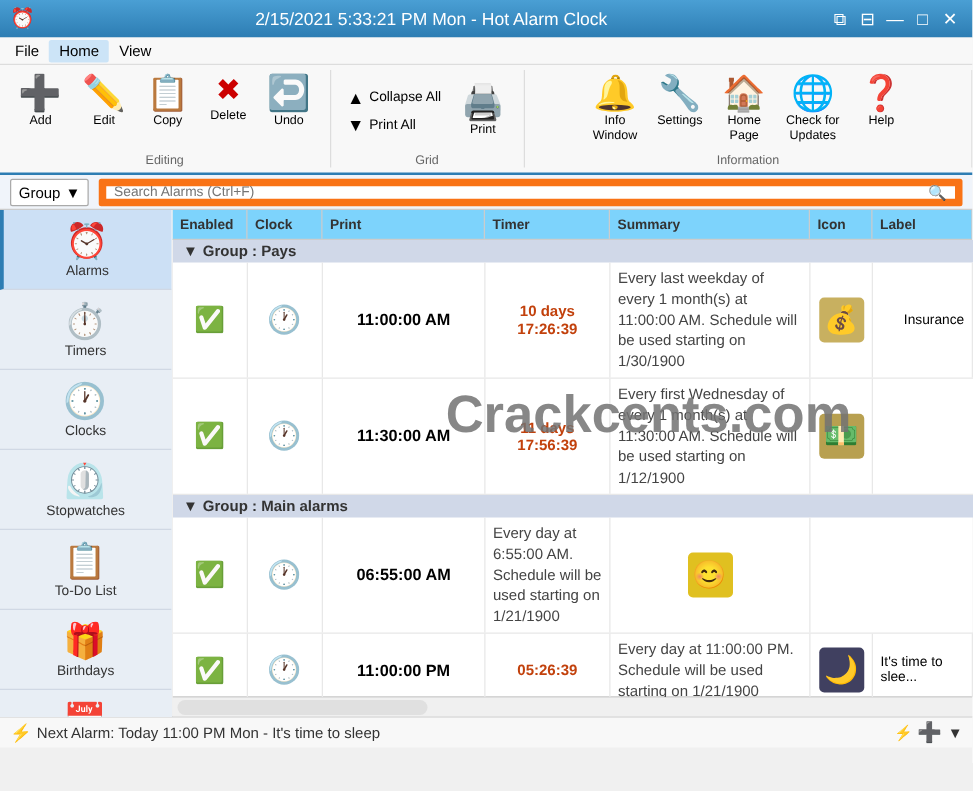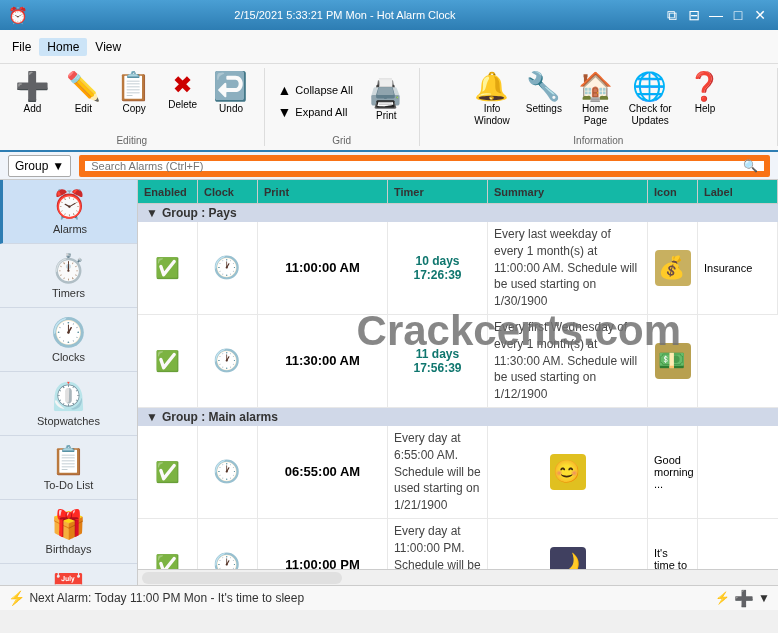--- a/index.html
+++ b/index.html
@@ -10,32 +10,32 @@
       background: linear-gradient(to bottom, #4a9fd4, #2d7db3);
       color: white;
       height: 30px;
       display: flex;
       align-items: center;
       justify-content: space-between;
       padding: 0 8px;
       user-select: none;
     }
     .title-bar-left { display: flex; align-items: center; gap: 6px; }
-    .title-bar-title { flex: 1; text-align: center; font-size: 11px; font-weight: normal; }
+    .title-bar-title { flex: 1; text-align: center; font-size: 14px; font-weight: normal; }
     .title-bar-controls { display: flex; gap: 2px; }
     .title-bar-btn {
       width: 20px; height: 20px; background: transparent; border: none; color: white;
       cursor: pointer; font-size: 14px; display: flex; align-items: center; justify-content: center;
     }
 
     
     .menu-bar {
       background: #f8f8f8;
       border-bottom: 1px solid #ddd;
-      height: 34px;
+      height: 22px;
       display: flex;
       align-items: center;
       padding: 0 4px;
     }
     .menu-item {
       padding: 2px 8px;
       cursor: pointer;
       border-radius: 2px;
       font-size: 12px;
     }
@@ -179,21 +179,21 @@
       display: flex;
       flex-direction: column;
       background: white;
       overflow: hidden;
     }
 
     
     .table-header {
       display: grid;
       grid-template-columns: 60px 60px 130px 100px 1fr 50px 80px;
-      background: #14b8a6;
+      background: #7dd3fc;
       border-bottom: 1px solid #ccc;
       height: 24px;
       align-items: center;
     }
     .th {
       padding: 0 6px;
       font-size: 11px;
       font-weight: 600;
       color: #333;
       border-right: 1px solid #ccc;
@@ -226,24 +226,24 @@
     .td {
       padding: 4px 6px;
       font-size: 11px;
       border-right: 1px solid #e8e8e8;
       height: 100%;
       display: flex;
       align-items: center;
       justify-content: center;
       overflow: hidden;
     }
-    .td.left { justify-content: flex-start; }
+    .td.left { justify-content: flex-end; }
     .td.summary { font-size: 10px; line-height: 1.4; color: #444; }
     .td.time { font-size: 13px; font-weight: 600; }
-    .td.timer { font-size: 12px; font-weight: 600; color: #0f766e; text-align: center; }
+    .td.timer { font-size: 12px; font-weight: 600; color: #c2410c; text-align: center; }
     .alarm-icon { font-size: 22px; }
     .enabled-check { font-size: 20px; color: #22aa22; }
     .icon-img {
       width: 36px; height: 36px; border-radius: 4px;
       display: flex; align-items: center; justify-content: center; font-size: 22px;
     }
 
     
     .status-bar {
       height: 25px;
@@ -335,21 +335,21 @@
 
   <div class="ribbon-group" style="min-width:140px;">
     <div class="ribbon-group-content" style="flex-direction:row; align-items:center; gap:4px;">
       <div class="grid-group">
         <button class="ribbon-btn-small">
           <span class="icon-sm">▲</span>
           <span class="label">Collapse All</span>
         </button>
         <button class="ribbon-btn-small">
           <span class="icon-sm">▼</span>
-          <span class="label">Expand All</span>
+          <span class="label">Print All</span>
         </button>
       </div>
       <button class="ribbon-btn">
         <span class="icon">🖨️</span>
         <span class="label">Print</span>
       </button>
     </div>
     <span class="ribbon-group-label">Grid</span>
   </div>
 
@@ -489,30 +489,30 @@
         <div class="td">
             <span class="alarm-icon">🕐</span>
           </div>
         <div class="td time">06:55:00 AM</div>
         <div class="td summary left">
             <span>Every day at 6:55:00 AM. Schedule will be used starting on 1/21/1900</span>
           </div>
         <div class="td">
           <div class="icon-img" style="background:#e0c020;">😊</div>
         </div>
-        <div class="td left">Good morning ...</div>
       </div>
       <div class="table-row">
         <div class="td">
             <span class="enabled-check">✅</span>
           </div>
         <div class="td">
             <span class="alarm-icon">🕐</span>
           </div>
         <div class="td time">11:00:00 PM</div>
+        <div class="td timer">05:26:39</div>
         <div class="td summary left">
             <span>Every day at 11:00:00 PM. Schedule will be used starting on 1/21/1900</span>
           </div>
         <div class="td">
           <div class="icon-img" style="background:#404060;">🌙</div>
         </div>
         <div class="td left">It's time to slee...</div>
       </div>
 
       <div class="group-header">

